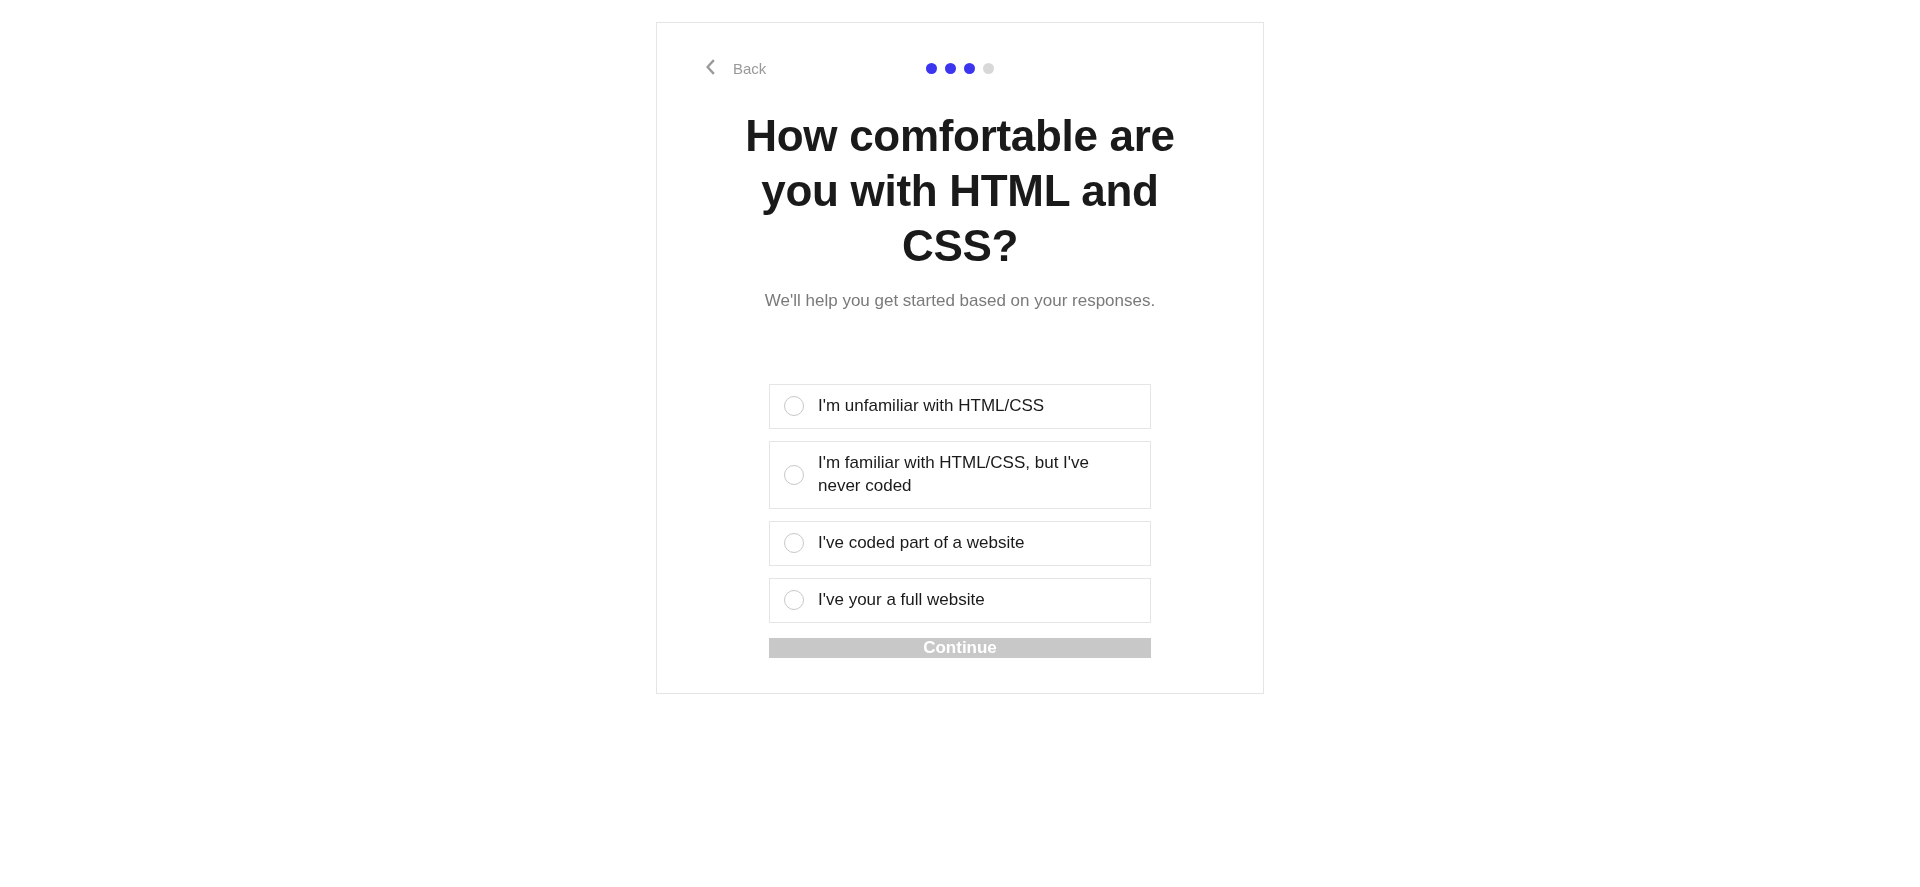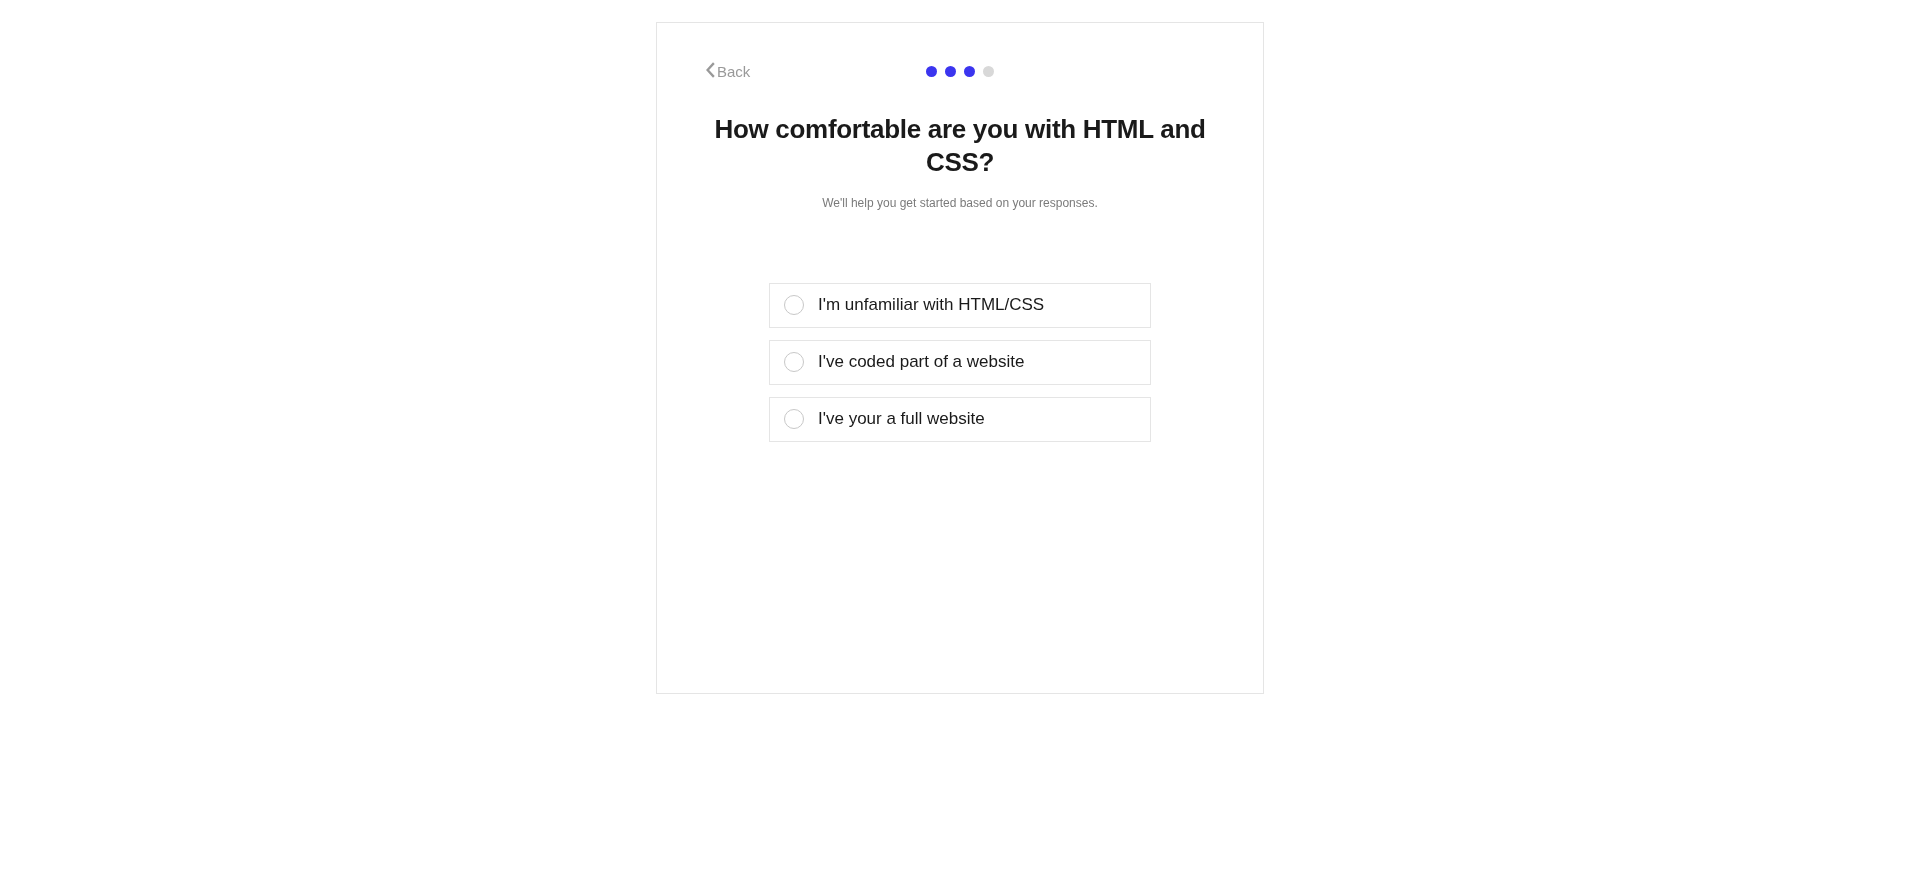--- a/index.html
+++ b/index.html
@@ -29,21 +29,21 @@
     .top-bar {
       display: flex;
       align-items: center;
       height: 24px;
       margin-bottom: 30px;
       position: relative;
     }
     .back-button {
       display: flex;
       align-items: center;
-      gap: 0;
+      gap: 16px;
       cursor: pointer;
       color: #999999;
       font-size: 15px;
     }
     .back-button svg {
       width: 12px;
       height: 16px;
     }
     .progress-dots {
       position: absolute;
@@ -57,30 +57,30 @@
       height: 11px;
       border-radius: 50%;
     }
     .dot.active {
       background: #3b35ef;
     }
     .dot.inactive {
       background: #d8d8d8;
     }
     .heading {
-      font-size: 26px;
+      font-size: 44px;
       font-weight: 700;
       color: #1a1a1a;
       text-align: center;
       line-height: 1.25;
       margin-bottom: 18px;
       letter-spacing: -0.3px;
     }
     .subheading {
-      font-size: 12px;
+      font-size: 17px;
       color: #7a7a7a;
       text-align: center;
       margin-bottom: 58px;
     }
     .options {
       width: 382px;
       margin: 15px auto;
       display: flex;
       flex-direction: column;
       gap: 12px;
@@ -145,21 +145,28 @@
   <h1 class="heading">How comfortable are you with HTML and CSS?</h1>
   <p class="subheading">We'll help you get started based on your responses.</p>
 
   <div class="options">
     <div class="option">
       <span class="radio"></span>
       <span class="option-label">I'm unfamiliar with HTML/CSS</span>
     </div>
     <div class="option">
       <span class="radio"></span>
+      <span class="option-label">I'm familiar with HTML/CSS, but I've never coded</span>
+    </div>
+    <div class="option">
+      <span class="radio"></span>
       <span class="option-label">I've coded part of a website</span>
     </div>
     <div class="option">
       <span class="radio"></span>
       <span class="option-label">I've your a full website</span>
     </div>
   </div>
 
+  <button class="continue-button">
+    <span>Continue</span>
+  </button>
 </div>
 
 </body></html>

